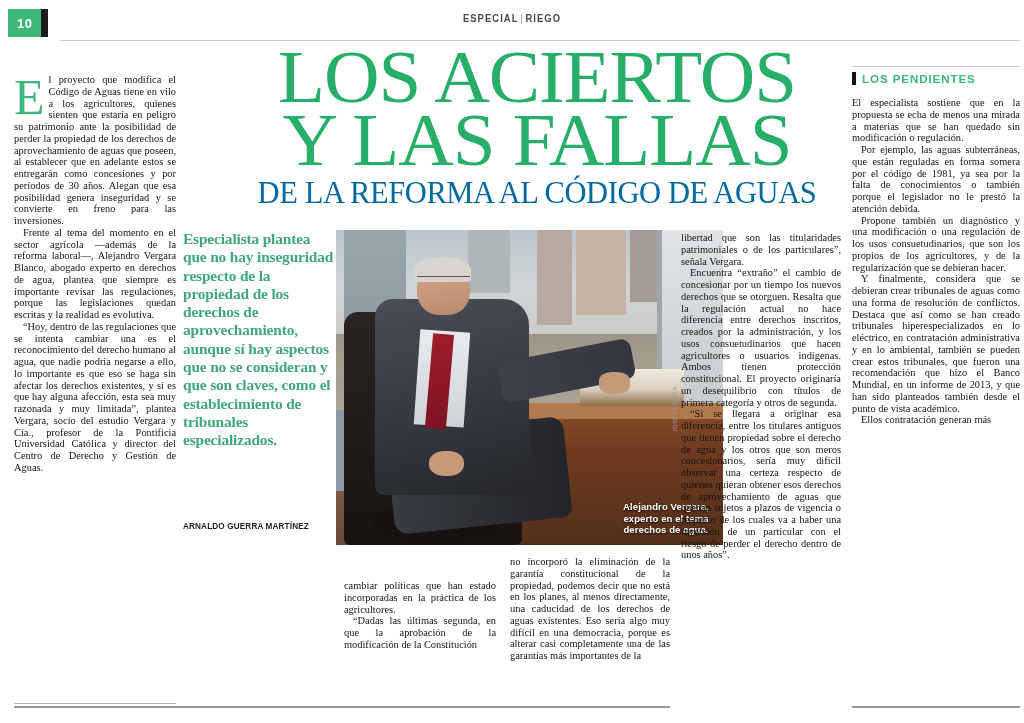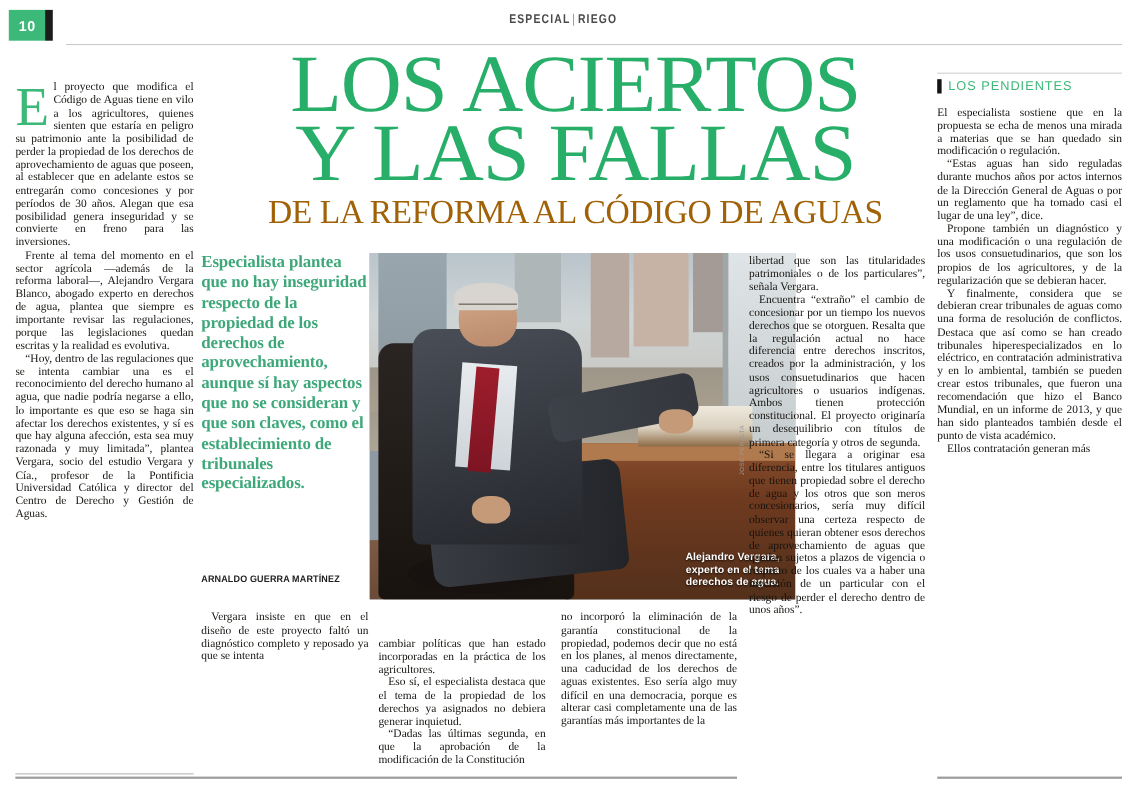--- a/index.html
+++ b/index.html
@@ -42,36 +42,36 @@
     transform:scaleX(0.82);
   }
   .kicker .sep{ color:#8e8e8e; font-weight:normal; padding:0 2px;}
   .header-rule{
     position:absolute; left:60px; top:40px; width:960px; height:1px;
     background:#c9c9c9;
   }
 
   
   .headline{
-    position:absolute; left:183px; top:48px; width:680px;
+    position:absolute; left:197px; top:48px; width:680px;
   }
   .headline .l1, .headline .l2{
     color:#27ae68;
     font-family:"Liberation Serif", serif;
     font-weight:normal;
     font-size:74px;
     line-height:0.80;
     letter-spacing:-1px;
     text-align:center;
     white-space:nowrap;
     transform:scaleX(1.04);
   }
   .headline .l2{ margin-top:4px; }
   .headline .sub{
-    color:#a16207;
+    color:#0369a1;
     font-family:"Liberation Serif", serif;
     font-size:30.5px;
     line-height:1.0;
     letter-spacing:-0.4px;
     text-align:center;
     white-space:nowrap;
     margin-top:8px;
     transform:scaleX(1.0);
   }
 
@@ -277,21 +277,21 @@
   .sidebar-head{
     position:absolute; left:852px; top:72px; width:168px;
     display:flex; align-items:center; gap:6px;
   }
   .sidebar-head .bar{
     width:4px; height:13px; background:#141414;
   }
   .sidebar-head .txt{
     color:#3cb878;
     font-family:"Liberation Sans", sans-serif;
-    font-weight:normal;
+    font-weight:bold;
     font-size:11.6px;
     letter-spacing:0.9px;
   }
   #col5{ left:852px; top:97px; width:168px; }
 
   
   .rule-bottom-left{
     position:absolute; left:14px; top:706px; width:656px; height:1.6px;
     background:#9b9b9b;
   }
@@ -363,40 +363,38 @@
 </div>
 <div class="photo-credit">JOSE PERALTA</div>
 
 <div class="col" id="col4">
   <p class="first">libertad que son las titularidades patrimoniales o de los particulares”, señala Vergara.</p>
   <p>Encuentra “extraño” el cambio de concesionar por un tiempo los nuevos derechos que se otorguen. Resalta que la regulación actual no hace diferencia entre derechos inscritos, creados por la administración, y los usos consuetudinarios que hacen agricultores o usuarios indígenas. Ambos tienen protección constitucional. El proyecto originaría un desequilibrio con títulos de primera categoría y otros de segunda.</p>
   <p>“Si se llegara a originar esa diferencia, entre los titulares antiguos que tienen propiedad sobre el derecho de agua y los otros que son meros concesionarios, sería muy difícil observar una certeza respecto de quienes quieran obtener esos derechos de aprovechamiento de aguas que quedan sujetos a plazos de vigencia o respecto de los cuales va a haber una inversión de un particular con el riesgo de perder el derecho dentro de unos años”.</p>
 </div>
 
 <div class="col" id="col2">
-  <p>Vergara insiste en que en el diseño de este proyecto faltó un diagnóstico completo y reposado ya que se intenta</p>
 </div>
 
 <div class="col" id="col3">
   <p class="first">cambiar políticas que han estado incorporadas en la práctica de los agricultores.</p>
-  <p>Eso sí, el especialista destaca que el tema de la propiedad de los derechos ya asignados no debiera generar inquietud.</p>
   <p>“Dadas las últimas segunda, en que la aprobación de la modificación de la Constitución</p>
 </div>
 
 <div class="col" id="col4low">
   <p class="first">no incorporó la eliminación de la garantía constitucional de la propiedad, podemos decir que no está en los planes, al menos directamente, una caducidad de los derechos de aguas existentes. Eso sería algo muy difícil en una democracia, porque es alterar casi completamente una de las garantías más importantes de la</p>
 </div>
 
 <div class="rule-bottom-left"></div>
 
 <div class="sidebar-rule-top"></div>
 <div class="sidebar-head">
   <div class="bar"></div>
   <div class="txt">LOS PENDIENTES</div>
 </div>
 <div class="col" id="col5">
   <p class="first">El especialista sostiene que en la propuesta se echa de menos una mirada a  materias que se han quedado sin modificación o regulación.</p>
-  <p>“Estas aguas han sido reguladas durante muchos años por actos internos de la Dirección General de Aguas o por un reglamento que ha tomado casi el lugar de una ley”, dice.</p>
+  <p>Por ejemplo, las aguas subterráneas, que están reguladas en forma somera por el código de 1981, ya sea por la falta de conocimientos o también porque el legislador no le prestó la atención debida.</p>
   <p>Propone también un diagnóstico y una modificación o una regulación de los usos consuetudinarios, que son los propios de los agricultores, y de la regularización que se debieran hacer.</p>
   <p>Y finalmente, considera que se debieran crear tribunales de aguas como una forma de resolución de conflictos. Destaca que así como se han creado tribunales hiperespecializados en lo eléctrico, en contratación administrativa y en lo ambiental, también se pueden crear estos tribunales, que fueron una recomendación que hizo el Banco Mundial, en un informe de 2013, y que han sido planteados también desde el punto de vista académico.</p>
   <p>Ellos contratación generan más</p>
 </div>
 <div class="rule-bottom-right"></div>
 
 </body></html>

